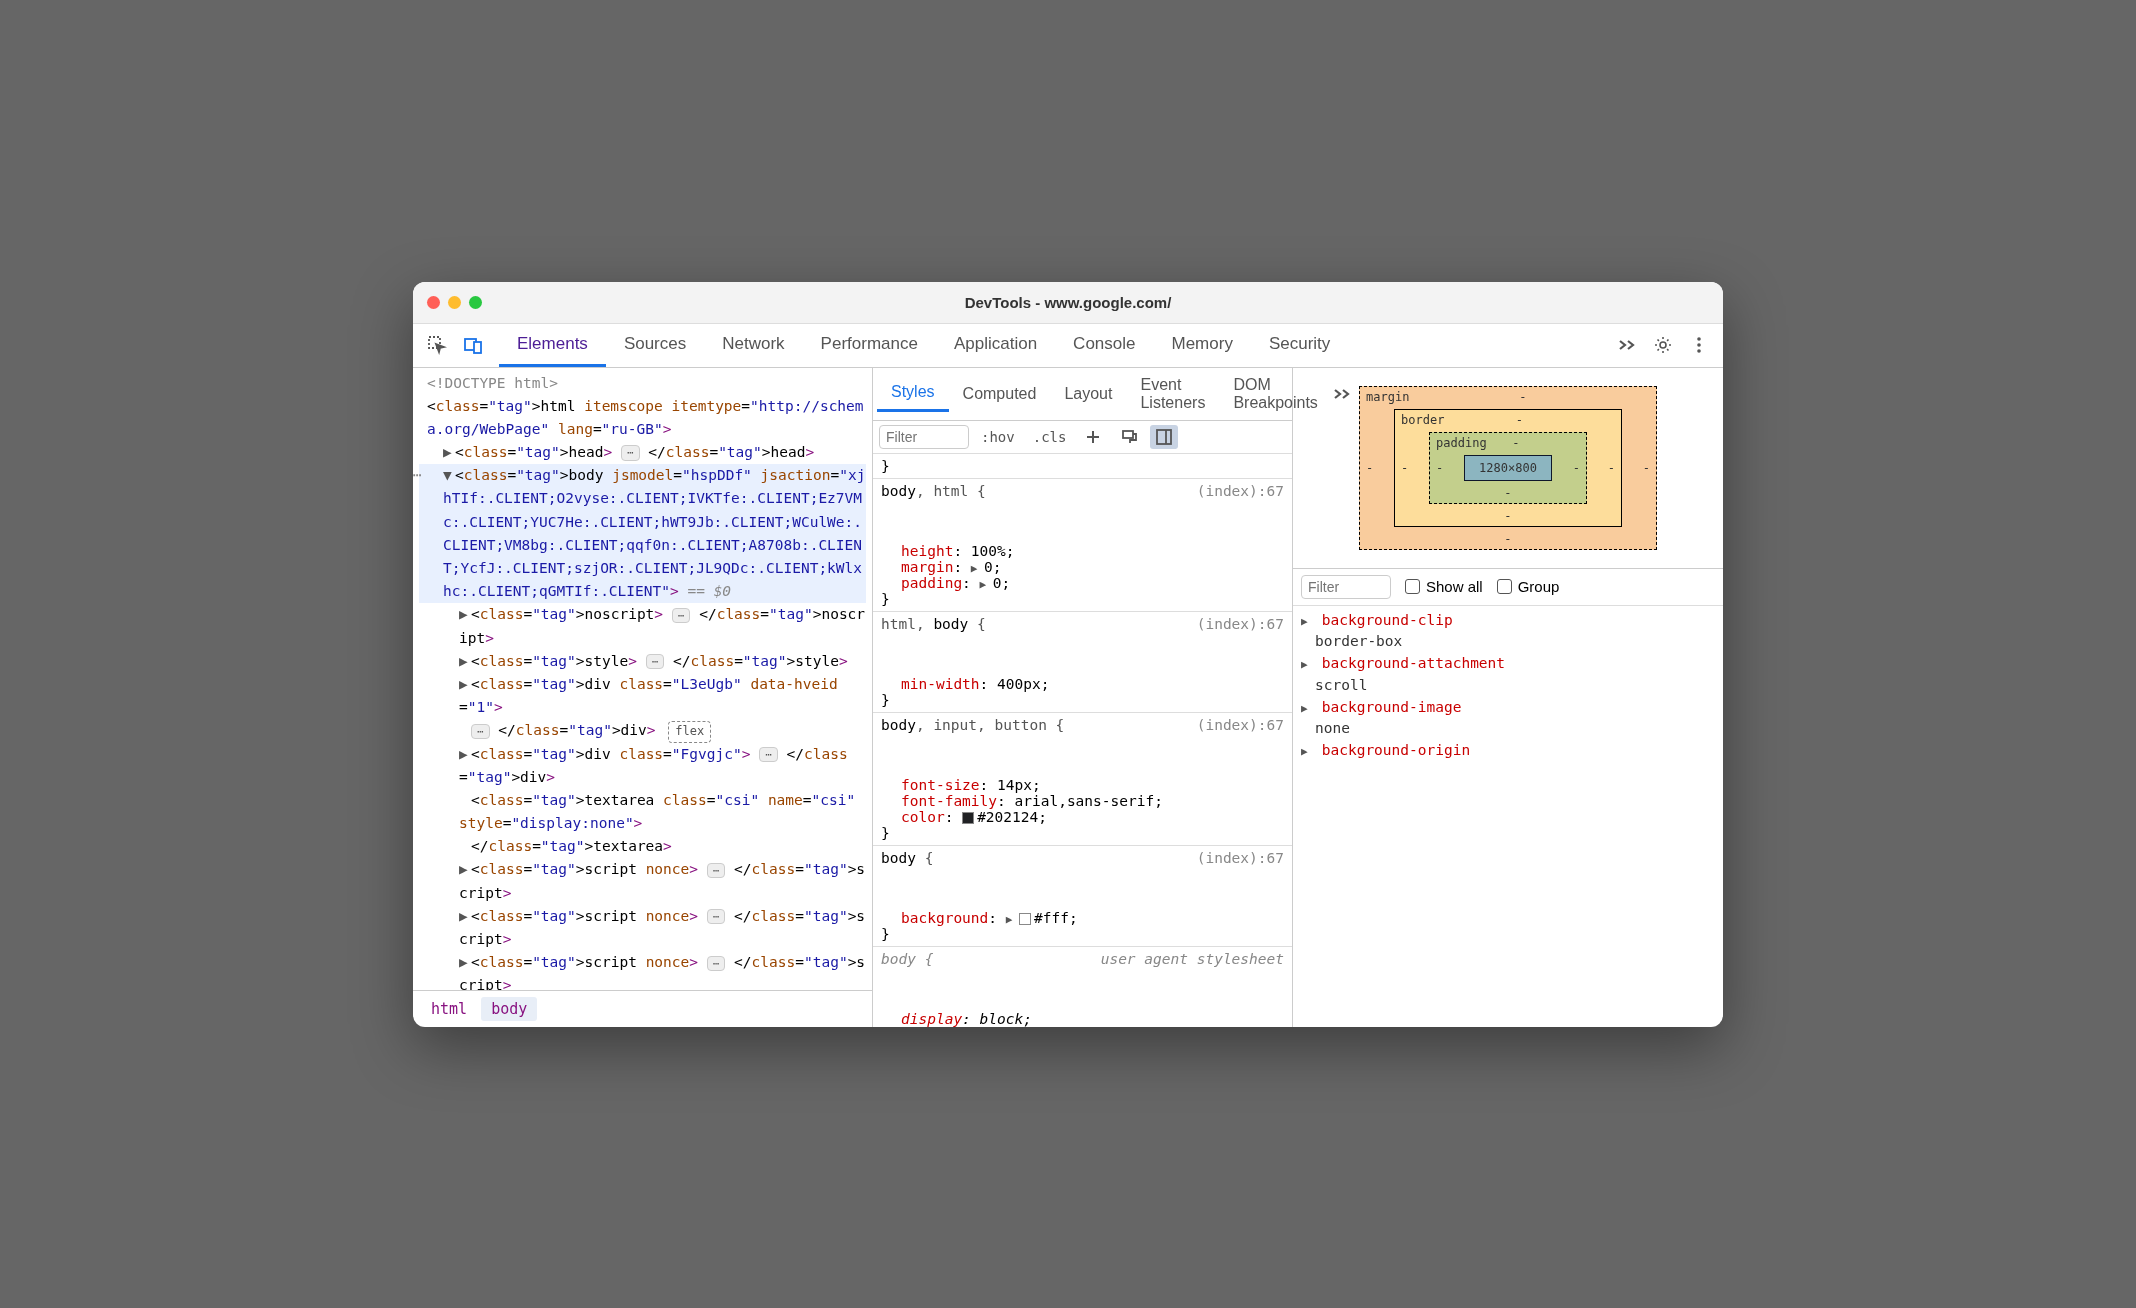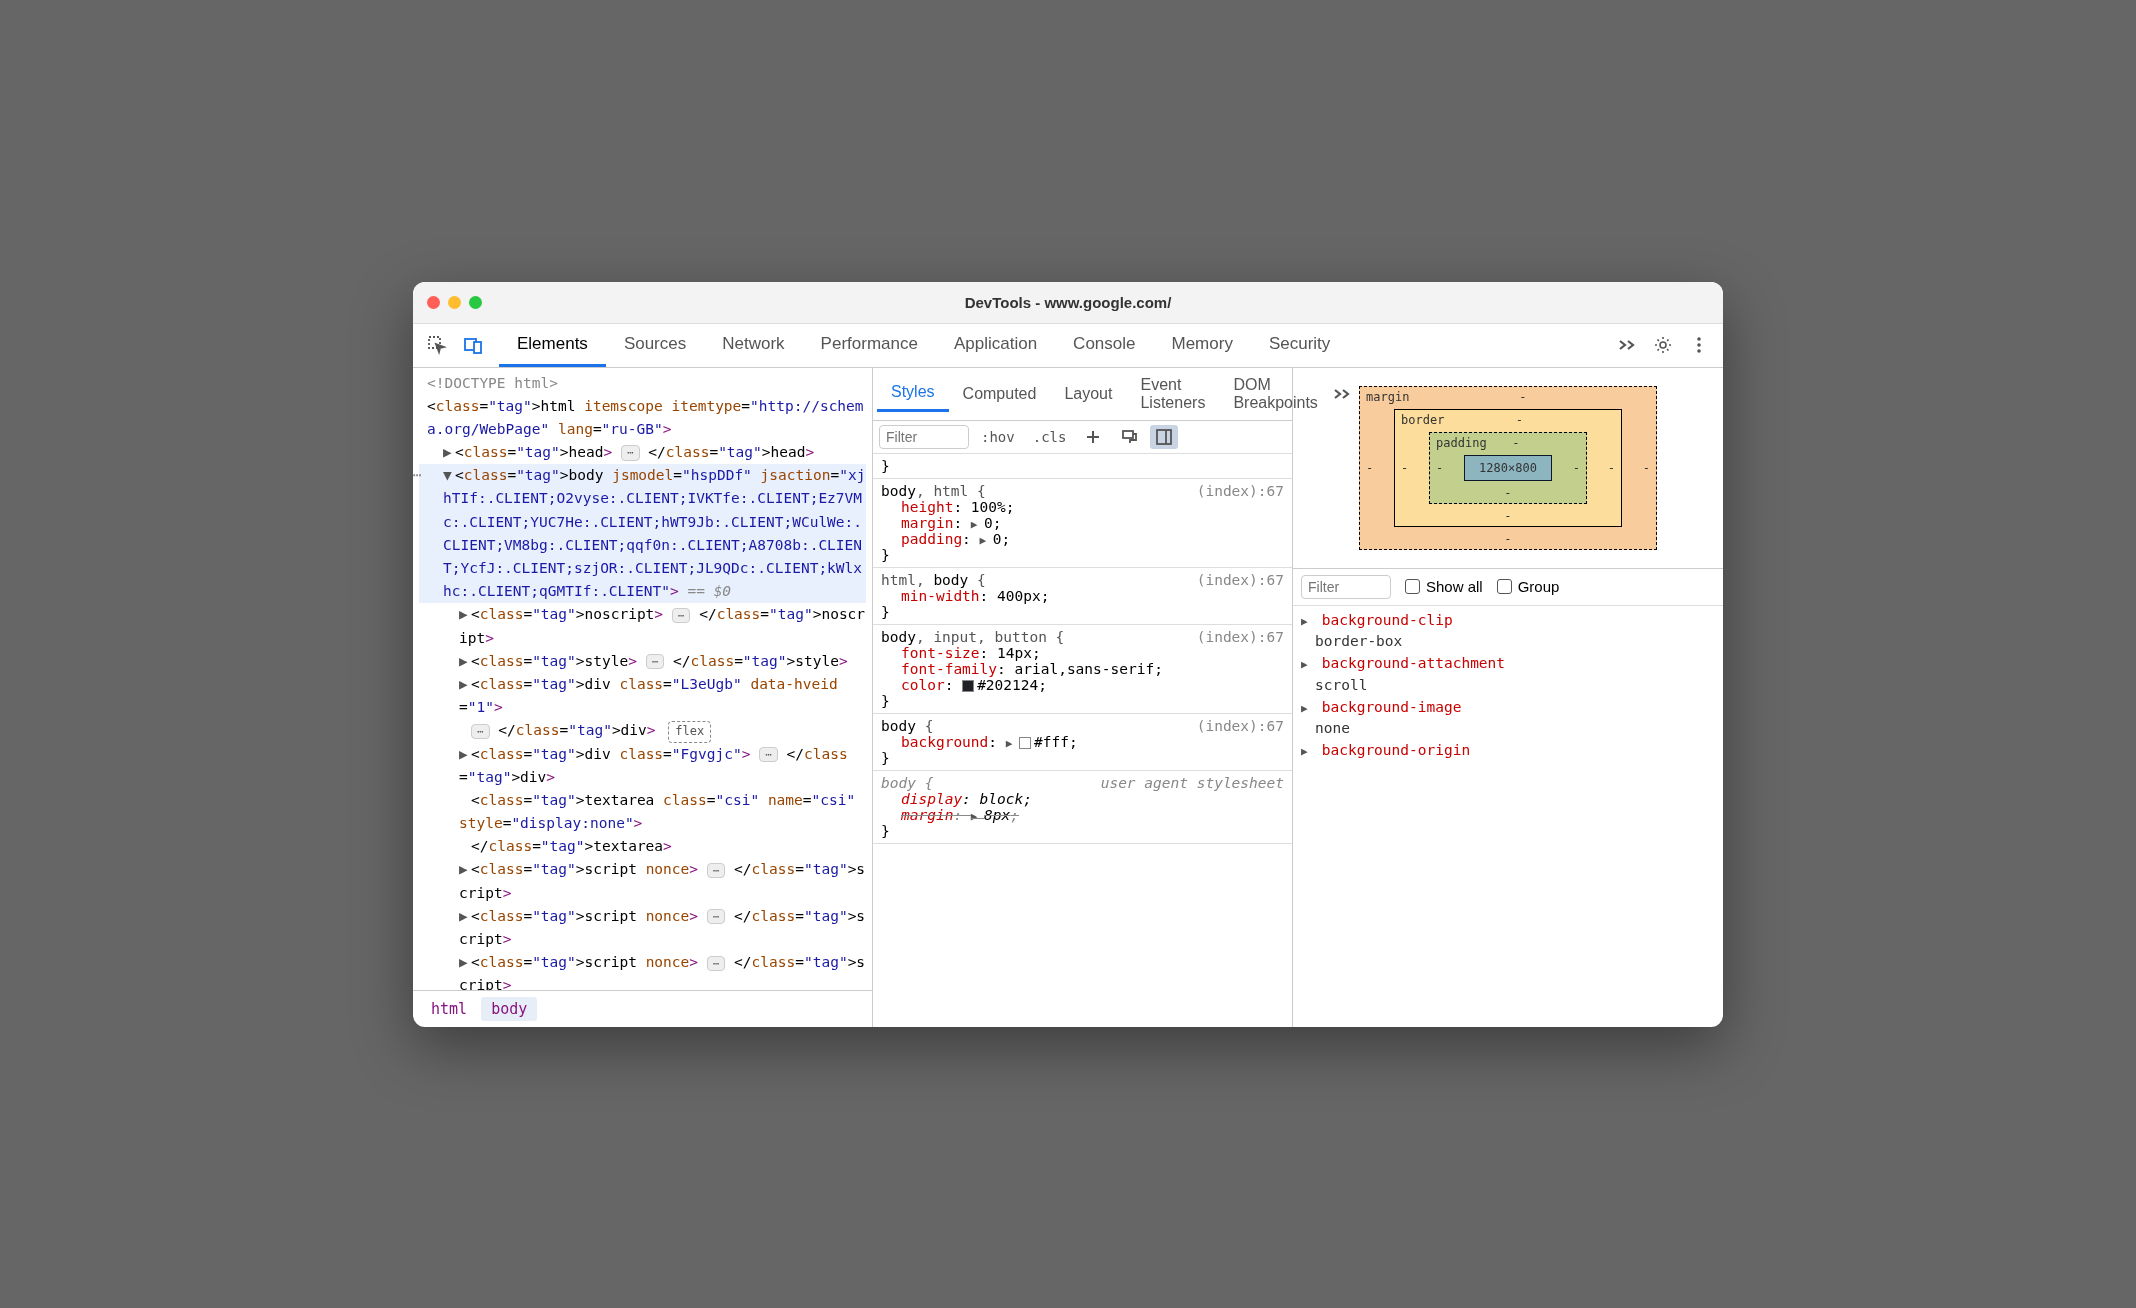--- a/index.html
+++ b/index.html
@@ -51,21 +51,21 @@
   width: 32px; height: 32px;
   display: inline-flex; align-items: center; justify-content: center;
   color: #555; cursor: pointer;
 }
 .icon-btn.blue { color: #1a73e8; }
 .tabs-main { display: flex; gap: 0; margin-left: 6px; flex: 1; }
 .tab {
   padding: 10px 18px; font-size: 17px; color: #555; cursor: pointer;
   border-bottom: 3px solid transparent;
 }
-.tab.active { color: #000000; border-bottom-color: #1a73e8; }
+.tab.active { color: #4c1d95; border-bottom-color: #1a73e8; }
 .toolbar .more { margin-left: auto; }
 .content { flex: 1; display: flex; min-height: 0; }
 .elements-panel {
   width: 460px; border-right: 1px solid #ccc;
   display: flex; flex-direction: column;
   font-family: Menlo, Consolas, monospace;
   font-size: 14.5px;
 }
 .dom-tree { flex: 1; overflow: auto; padding: 4px 6px; line-height: 1.6; }
 .dom-line { white-space: pre-wrap; word-break: break-all; padding-left: 8px; }
@@ -119,21 +119,21 @@
   display: inline-flex; align-items: center; justify-content: center;
 }
 .tbtn.active-box { background: #c8d3e3; border-radius: 3px; padding:3px 5px; }
 .rules { flex: 1; overflow: auto; font-family: Menlo, monospace; font-size: 14.5px; }
 .rule { border-bottom: 1px solid #ddd; padding: 4px 8px; }
 .rule-head { display: flex; justify-content: space-between; }
 .selector { color: #555; }
 .selector .match { color: #000; }
 .origin { color: #888; }
 .origin.ua { font-style: italic; }
-.decls { padding-left: 20px; }
+.decls { padding-left: 20px; margin-top: 44px; }
 .prop { color: #c80000; }
 .val { color: #000; }
 .tri { color: #555; font-size: 11px; }
 .swatch {
   display:inline-block; width:12px; height:12px; border:1px solid #888;
   vertical-align:middle; margin-right:3px;
 }
 .strike { text-decoration: line-through; color: #888; font-style:italic; }
 .ua-selector { font-style: italic; color: #888; }
 .right-panel {

